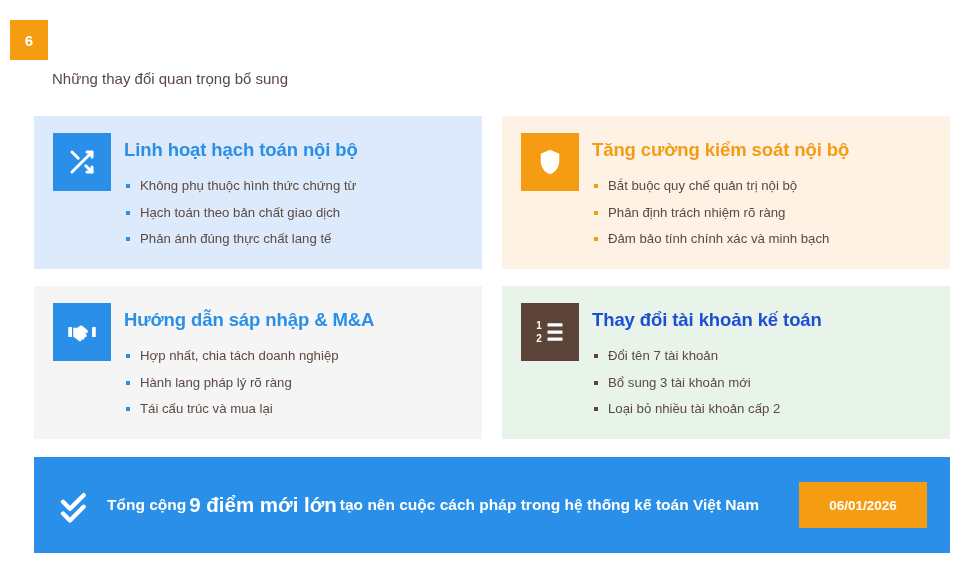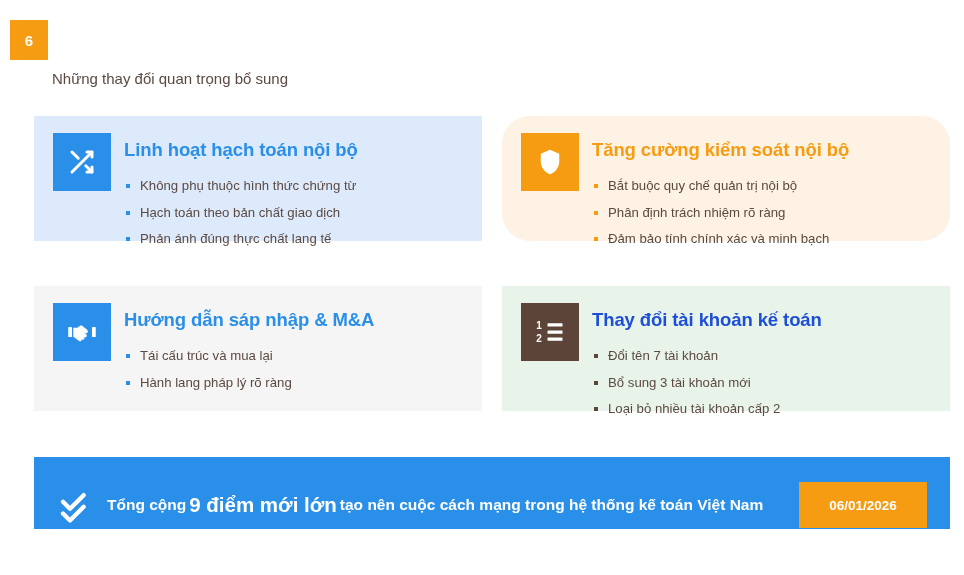--- a/index.html
+++ b/index.html
@@ -69,26 +69,26 @@
     position: absolute;
     left: 34px;
     top: 116px;
     width: 916px;
     height: 326px;
   }
 
   .card {
     position: absolute;
     width: 448px;
-    height: 125px;
+    height: 153px;
     padding: 0;
   }
 
   .card.pos-0 { left: 0;   top: 0; }
-  .card.pos-1 { left: 468px; top: 0; border-radius: 28px; }
+  .card.pos-1 { left: 468px; top: 0; }
   .card.pos-2 { left: 0;   top: 170px; }
   .card.pos-3 { left: 468px; top: 170px; }
 
   .card-icon {
     position: absolute;
     left: 19px;
     top: 17px;
     width: 58px;
     height: 58px;
     display: flex;
@@ -131,21 +131,21 @@
     width: 4px;
     height: 4px;
   }
 
   
   .footer-banner {
     position: absolute;
     left: 34px;
     top: 457px;
     width: 916px;
-    height: 72px;
+    height: 96px;
     background: #2a8fe8;
   }
 
   .banner-check {
     position: absolute;
     left: 24px;
     top: 29px;
     width: 40px;
     height: 40px;
   }
@@ -233,23 +233,23 @@
     <div class="card pos-2" style="background: rgb(245, 245, 245);">
       <div class="card-icon" style="background: rgb(42, 143, 232); color: rgb(255, 255, 255);">
         <svg viewBox="0 0 24 24" fill="currentColor">
           <rect x="1" y="8" width="3" height="8" rx="0.5"></rect>
           <rect x="20" y="8" width="3" height="8" rx="0.5"></rect>
           <path d="M5 8.6h3.3l2.1-1.6c.5-.4 1.2-.4 1.7 0l4 3.2c.7.6.8 1.6.2 2.3-.5.6-1.4.7-2 .2l-2-1.6.0 0 3 2.6c.6.5.7 1.4.2 2-.5.6-1.3.7-1.9.2l-.6-.5.6.6c.5.5.5 1.3 0 1.8-.5.5-1.2.5-1.7.1l-.8-.7.3.3c.4.5.4 1.2-.1 1.6-.5.4-1.1.4-1.6 0L5.4 16H5V8.6z"></path>
         </svg>
       </div>
       <div class="card-title" style="color: rgb(42, 143, 232);">Hướng dẫn sáp nhập &amp; M&amp;A</div>
       <ul class="card-bullets">
-        <li><span class="bullet-dot" style="background: rgb(42, 143, 232);"></span></li>
+        <li><span class="bullet-dot" style="background: rgb(42, 143, 232);"></span><span>Hợp nhất, chia tách doanh nghiệp</span></li>
+        <li><span class="bullet-dot" style="background: rgb(42, 143, 232);"></span><span>Hành lang pháp lý rõ ràng</span></li>
         <li><span class="bullet-dot" style="background: rgb(42, 143, 232);"></span><span>Tái cấu trúc và mua lại</span></li>
-        <li><span class="bullet-dot" style="background: rgb(42, 143, 232);"></span><span>Hành lang pháp lý rõ ràng</span></li>
       </ul>
     </div>
 
     <div class="card pos-3" style="background: rgb(232, 244, 233);">
       <div class="card-icon" style="background: rgb(93, 68, 56); color: rgb(255, 255, 255);">
         <svg viewBox="0 0 24 24" fill="currentColor">
           <rect x="10" y="5" width="12" height="2.6" rx="0.4"></rect>
           <rect x="10" y="10.7" width="12" height="2.6" rx="0.4"></rect>
           <rect x="10" y="16.4" width="12" height="2.6" rx="0.4"></rect>
           <text x="1" y="9.3" font-size="8" font-weight="bold" font-family="Liberation Sans, sans-serif" fill="currentColor">1</text>
@@ -269,18 +269,18 @@
   <div class="footer-banner" style="background: rgb(42, 143, 232);">
     <div class="banner-check">
       <svg viewBox="0 0 24 24" fill="none" stroke="#ffffff" stroke-width="2.6" stroke-linecap="round" stroke-linejoin="round">
         <path d="M3 9.5l4.2 4.2L15.4 5.5"></path>
         <path d="M3 16.5l4.2 4.2L15.4 12.5"></path>
       </svg>
     </div>
     <div class="banner-text">
       <span>Tổng cộng</span>
       <span class="big">9 điểm mới lớn</span>
-      <span>tạo nên cuộc cách mạng trong hệ thống kế toán Việt Nam</span>
+      <span>tạo nên cuộc cách pháp trong hệ thống kế toán Việt Nam</span>
     </div>
     <div class="banner-date" style="background: rgb(245, 156, 18);">06/01/2026</div>
   </div>
 
 </div>
 
 </body></html>

